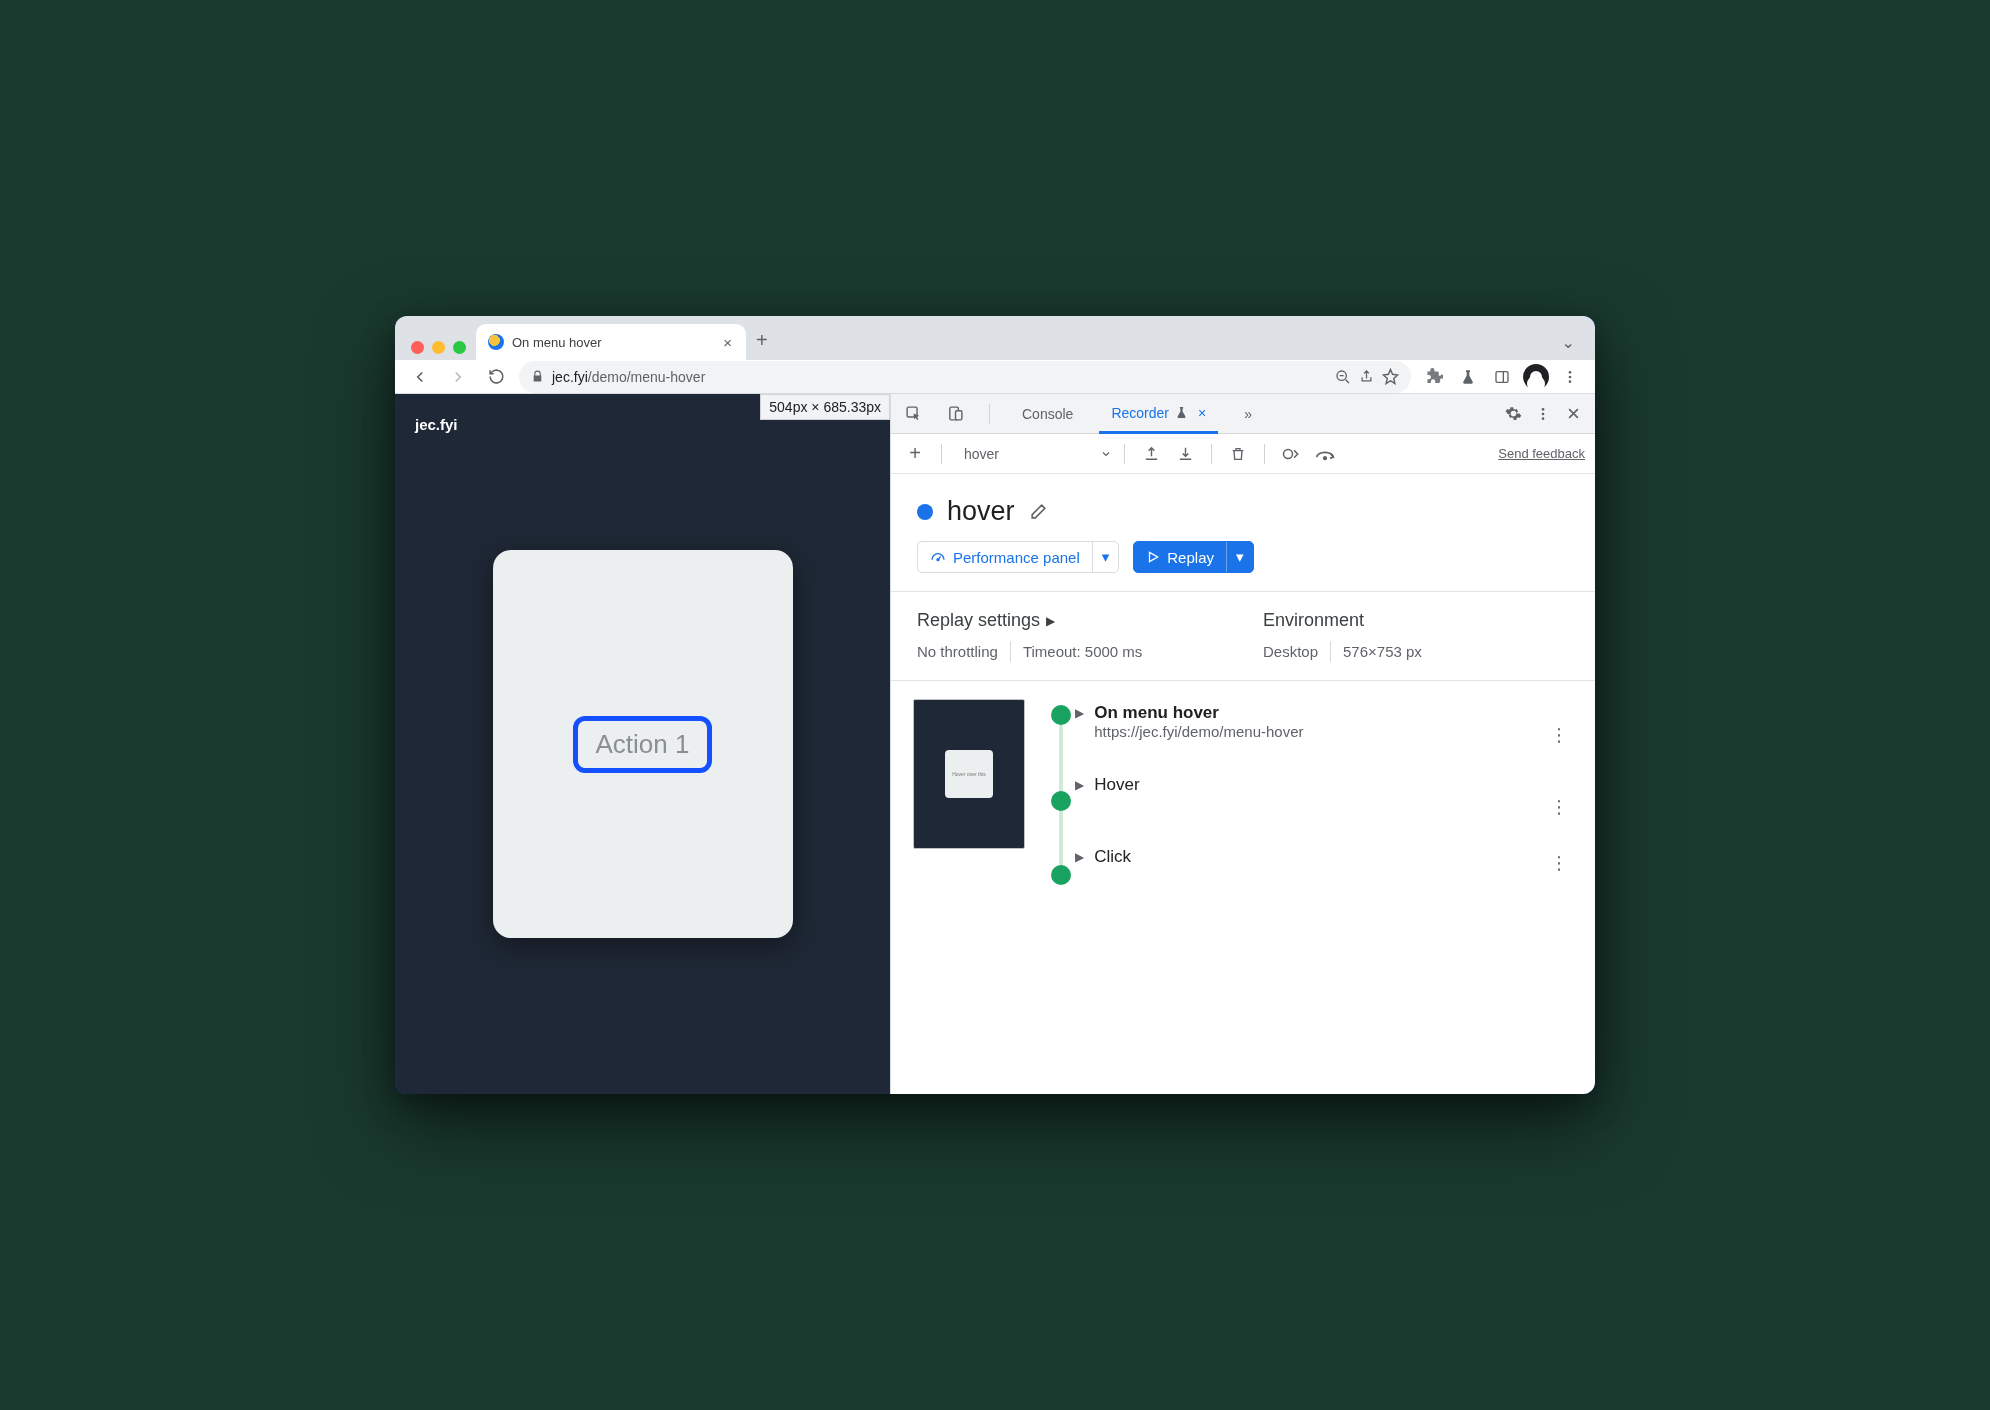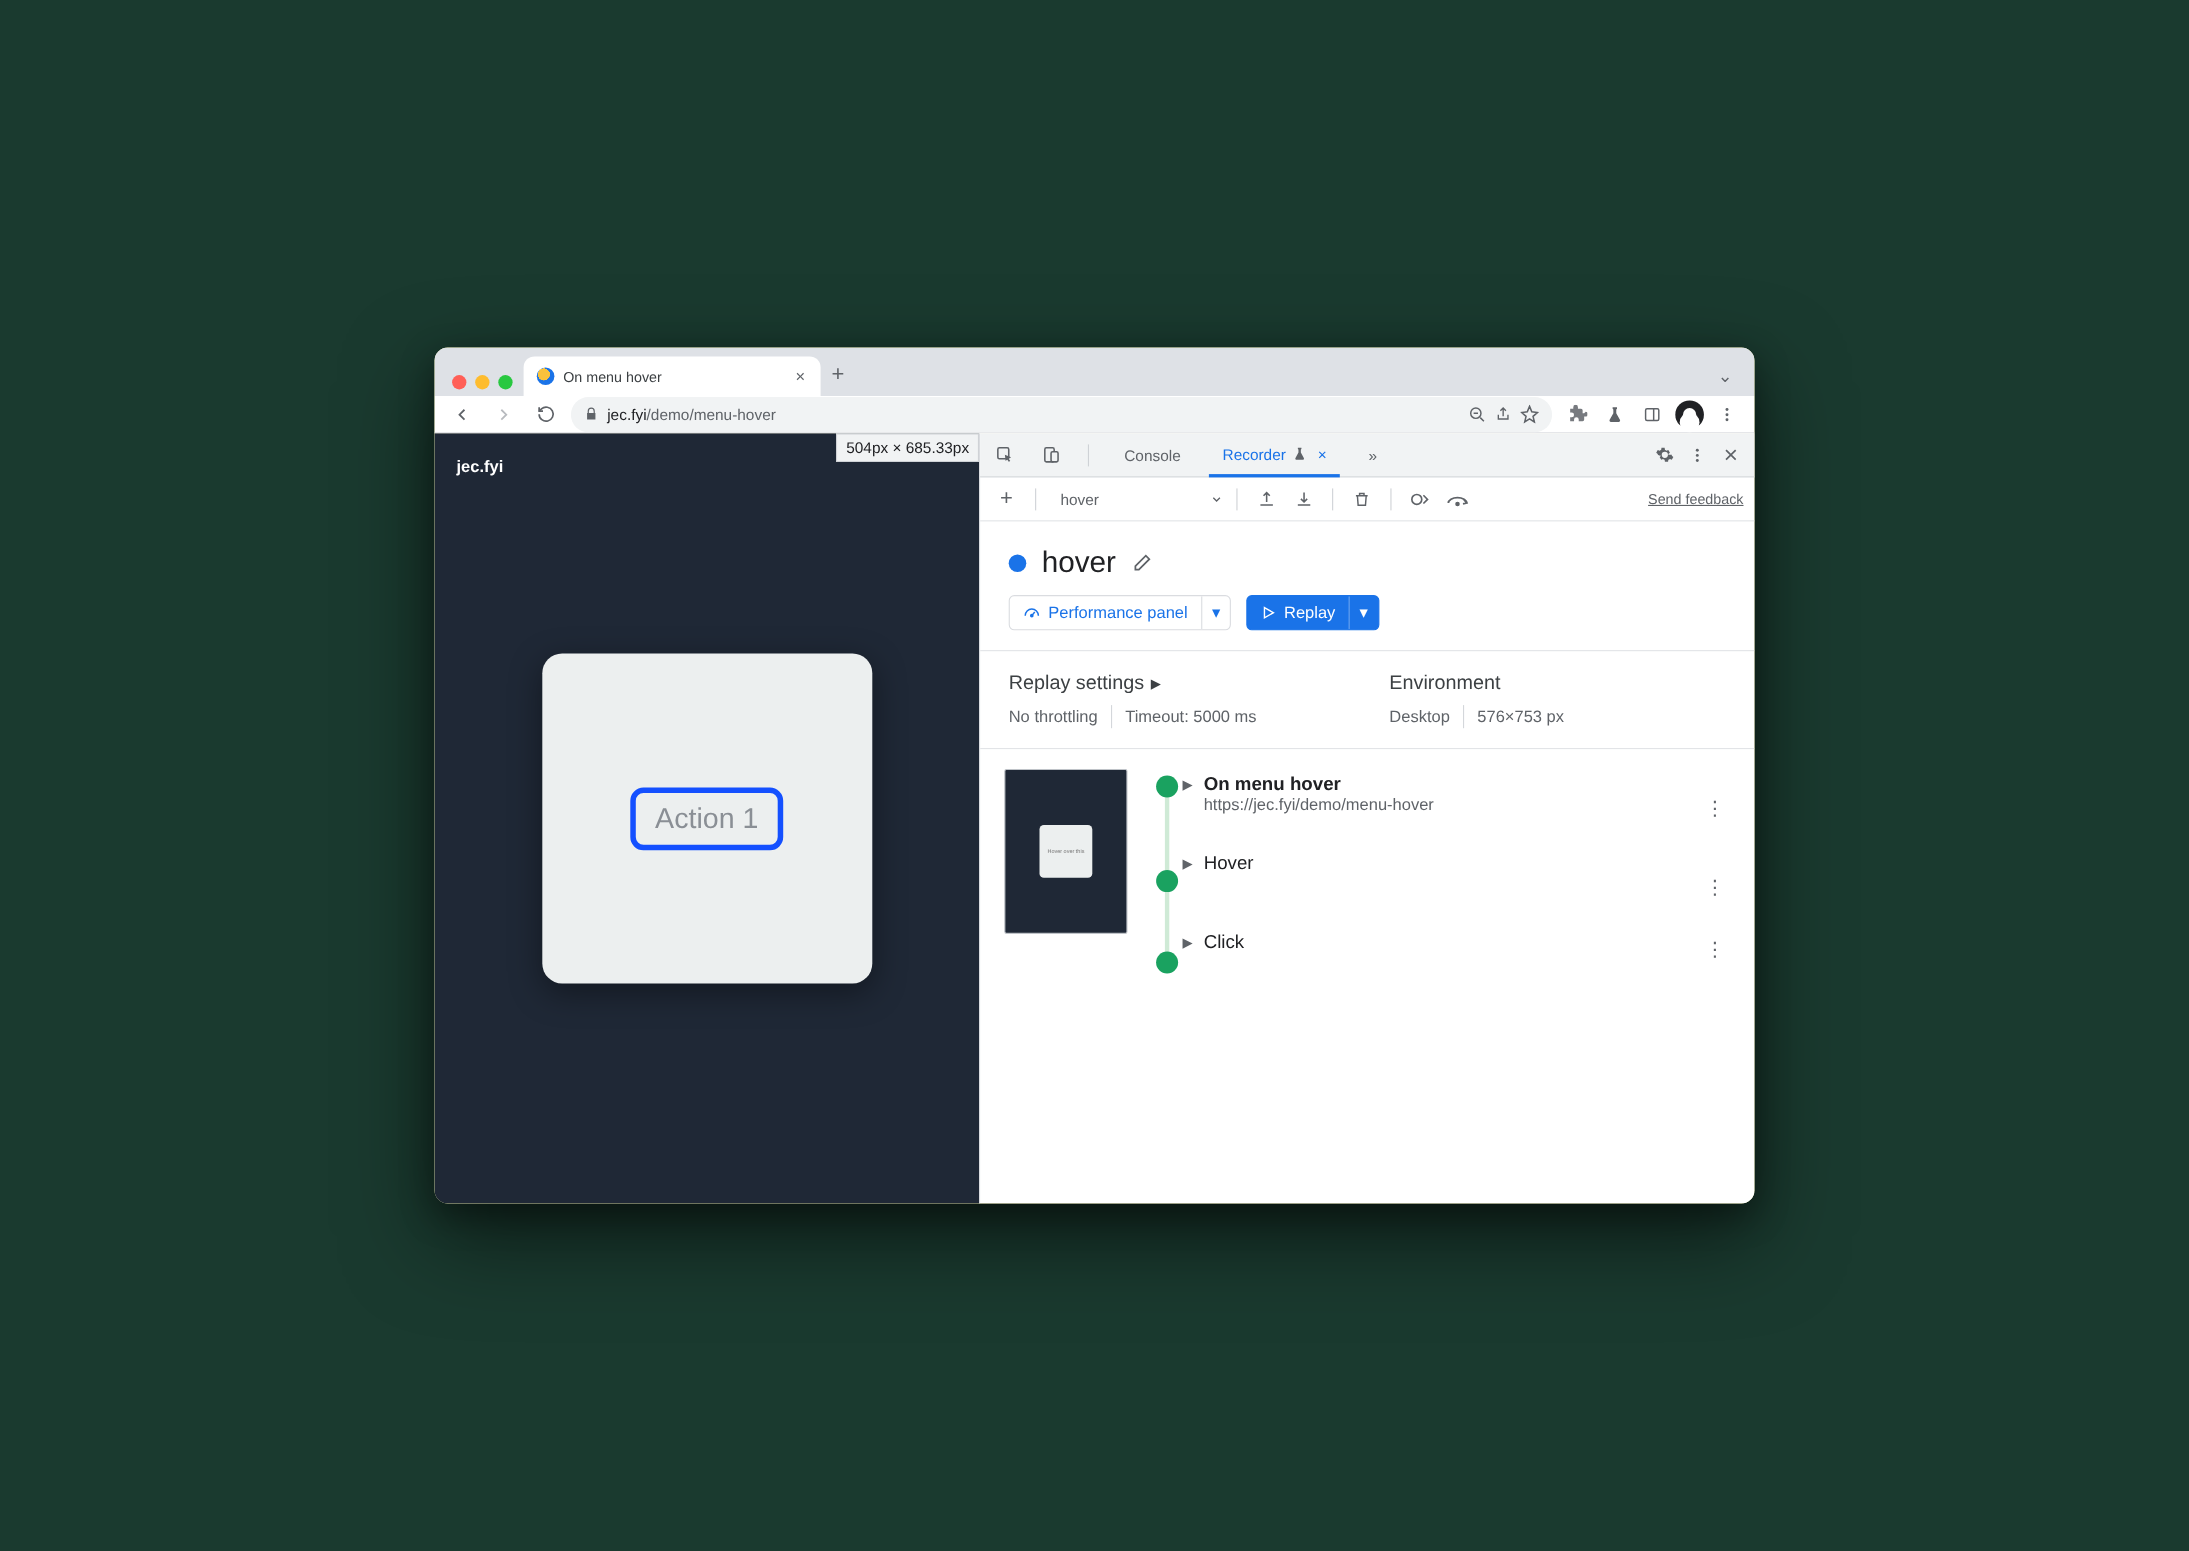--- a/index.html
+++ b/index.html
@@ -5,21 +5,21 @@
   * { box-sizing: border-box; margin: 0; padding: 0; }
   body {
     font-family: -apple-system, "Helvetica Neue", Arial, sans-serif;
     background: #1a3a2f;
     display:flex; align-items:center; justify-content:center;
     min-height:100vh;
     padding:40px;
   }
   .window {
     width: 1200px;
-    background:#fef9c3;
+    background:#1d4ed8;
     border-radius: 12px;
     box-shadow: 0 30px 80px rgba(0,0,0,.55), 0 10px 30px rgba(0,0,0,.35);
     overflow:hidden;
     display:flex; flex-direction:column;
   }
 
   
   .tabstrip {
     background: #dee1e6;
     display:flex; align-items:flex-end;
@@ -71,21 +71,21 @@
     display:flex; flex-direction:column;
   }
   .pagehead { position:absolute; top:22px; left:20px; font-weight:600; font-size:15px; }
   .dim-tooltip {
     position:absolute; top:0; right:0;
     background:#f1f3f4; color:#202124; font-size:14px;
     padding:4px 8px; border:1px solid #cfd2d6;
   }
   .card {
     margin:auto;
-    width:300px; height:300px; background:#ecefef; border-radius:18px;
+    width:300px; height:388px; background:#ecefef; border-radius:18px;
     display:flex; align-items:center; justify-content:center;
     box-shadow:0 8px 30px rgba(0,0,0,.4);
   }
   .actionbox {
     border:5px solid #1450ff; border-radius:12px;
     padding:8px 18px; color:#8a8f95; font-size:26px; font-weight:500;
   }
 
   
   .devtools { flex:1; display:flex; flex-direction:column; background:#fff; border-left:1px solid #dadce0; }

